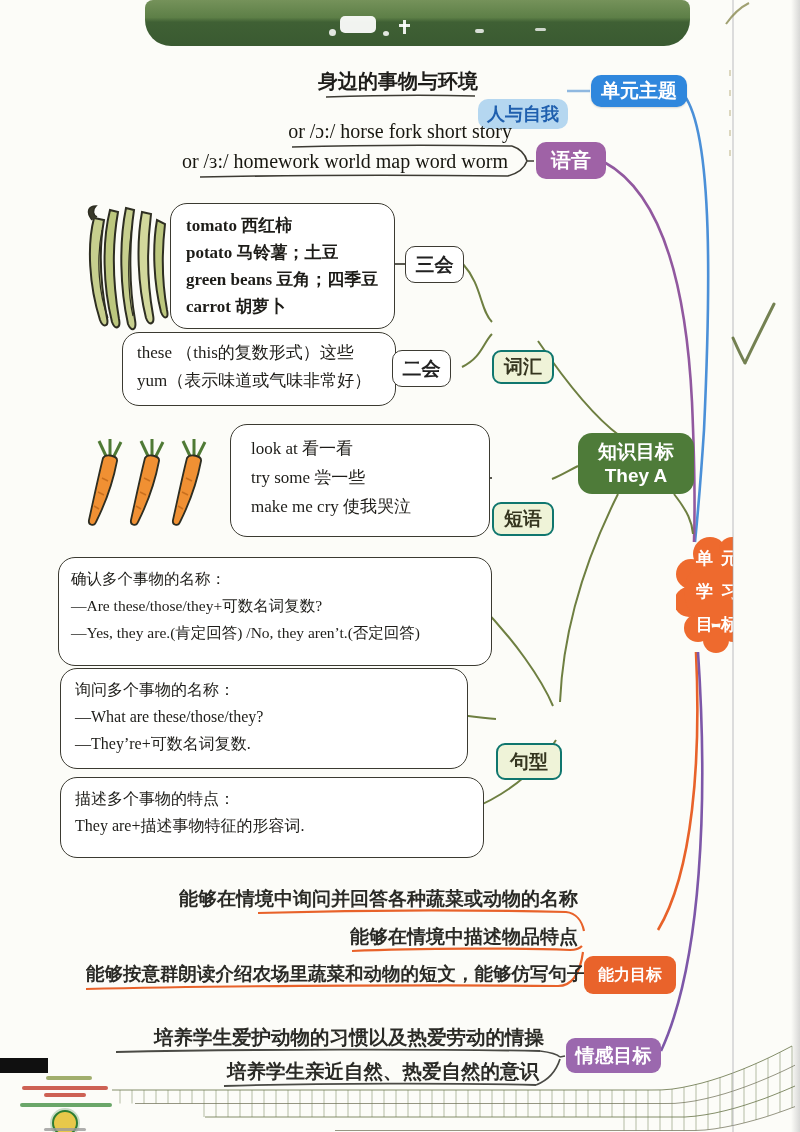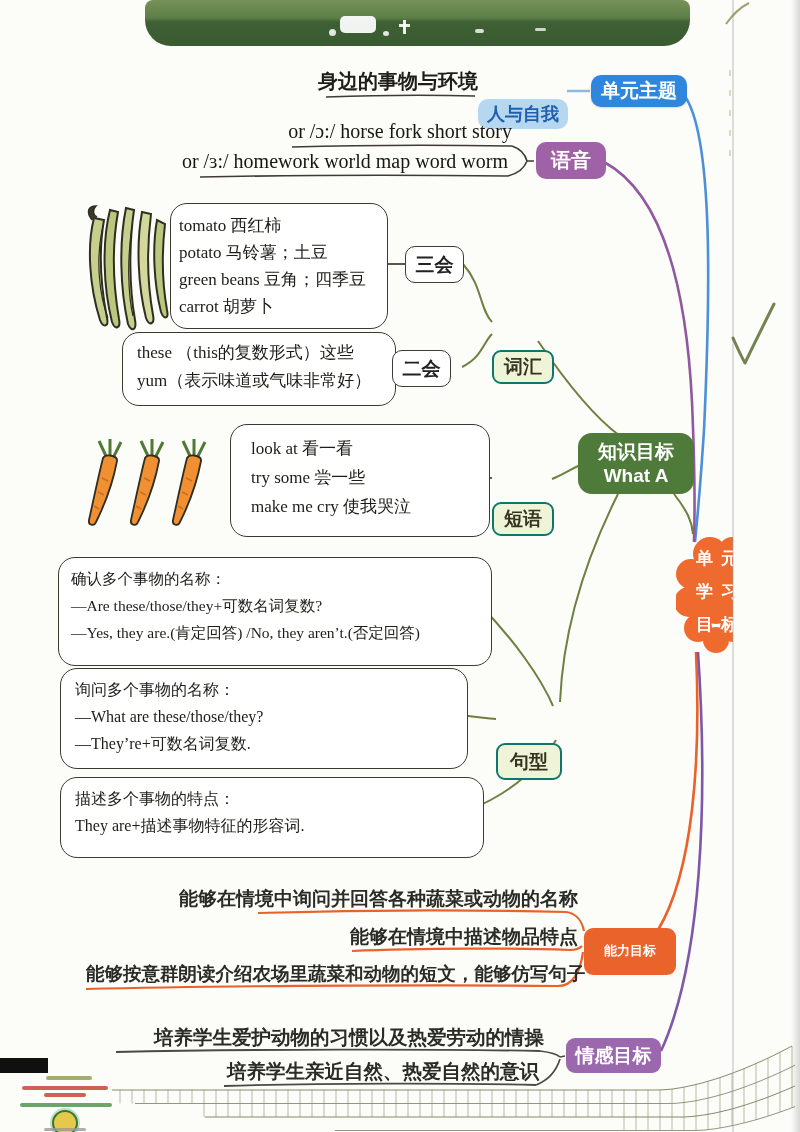--- a/index.html
+++ b/index.html
@@ -169,21 +169,21 @@
       <path d="M38,10 C30,42 31,86 40,122 C43,130 49,129 47,119 C41,84 40,46 46,12 Z" fill="#bcc77e"></path>
       <path d="M54,8 C47,42 48,88 56,124 C59,132 65,131 63,120 C57,86 57,44 62,10 Z"></path>
       <path d="M70,12 C64,44 66,86 74,118 C77,126 83,125 81,115 C75,82 75,46 79,14 Z" fill="#d2d89c"></path>
       <path d="M85,20 C80,48 82,84 89,112 C92,120 97,119 95,110 C90,82 90,50 93,24 Z" fill="#bcc77e"></path>
       <path d="M30,30 C24,60 27,95 36,118" fill="none" stroke-width="1.2"></path>
       <path d="M60,26 C55,60 56,95 61,116" fill="none" stroke-width="1.2"></path>
     </g>
     <path d="M20,20 C14,12 16,6 24,6 C20,10 21,15 25,17" fill="#3a3a2a" stroke="#2e2e22" stroke-width="1.5"></path>
   </svg>
 
-  <div class="obox serif" style="left:170px;top:203px;width:208px;height:116px;padding:8px 0 0 8px;font-size:17px;line-height:27px;">
+  <div class="obox serif" style="left:170px;top:203px;width:208px;height:116px;padding:8px 0 0 15px;font-size:17px;line-height:27px;font-weight:bold;">
     <div class="ln">tomato 西红柿</div>
     <div class="ln">potato 马铃薯；土豆</div>
     <div class="ln">green beans 豆角；四季豆</div>
     <div class="ln">carrot 胡萝卜</div>
   </div>
   <div class="node node-white sans" style="left:405px;top:246px;width:57px;height:35px;font-size:19px;">
     <span>三会</span>
   </div>
 
   <div class="obox serif" style="left:122px;top:332px;width:258px;height:66px;padding:6px 0 0 14px;font-size:17px;line-height:28px;">
@@ -216,21 +216,21 @@
     <div class="ln">look at 看一看</div>
     <div class="ln">try some 尝一些</div>
     <div class="ln">make me cry 使我哭泣</div>
   </div>
   <div class="node node-ltgreen sans" style="left:492px;top:462px;width:58px;height:30px;font-size:19px;">
     <span>短语</span>
   </div>
 
   <div class="node node-dkgreen sans" style="left:578px;top:433px;width:116px;height:61px;font-size:19px;">
     <span>知识目标</span>
-    <span>What A</span>
+    <span>They A</span>
   </div>
 
   <div class="obox serif" style="left:58px;top:557px;width:420px;height:92px;padding:7px 0 8px 12px;font-size:15.5px;line-height:27px;">
     <div class="ln">确认多个事物的名称：</div>
     <div class="ln">—Are these/those/they+可数名词复数?</div>
     <div class="ln">—Yes, they are.(肯定回答) /No, they aren’t.(否定回答)</div>
   </div>
   <div class="obox serif" style="left:60px;top:668px;width:392px;height:92px;padding:7px 0 0 14px;font-size:16px;line-height:27px;">
     <div class="ln">询问多个事物的名称：</div>
     <div class="ln">—What are these/those/they?</div>
@@ -260,21 +260,21 @@
       </g>
     </svg>
     <div class="cloudrow sans" style="margin:14px 0 0 20px;font-size:17px;letter-spacing:8px;line-height:33px;">单元</div>
     <div class="cloudrow sans" style="margin-left:20px;font-size:17px;letter-spacing:8px;line-height:33px;">学习</div>
     <div class="cloudrow sans" style="margin-left:20px;font-size:17px;letter-spacing:8px;line-height:33px;">目标</div>
   </div>
 
   <div class="goal sans" style="right:222px;top:886px;font-size:19px;">能够在情境中询问并回答各种蔬菜或动物的名称</div>
   <div class="goal sans" style="right:222px;top:924px;font-size:19px;font-family:Liberation Serif, serif;">能够在情境中描述物品特点</div>
   <div class="goal sans" style="left:86px;top:961px;font-size:18.5px;">能够按意群朗读介绍农场里蔬菜和动物的短文，能够仿写句子</div>
-  <div class="node node-orange sans" style="left:584px;top:928px;width:92px;height:47px;font-size:13px;">
+  <div class="node node-orange sans" style="left:584px;top:956px;width:92px;height:38px;font-size:16px;">
     <span>能力目标</span>
   </div>
 
   <div class="goal sans" style="right:256px;top:1024px;font-size:19.5px;">培养学生爱护动物的习惯以及热爱劳动的情操</div>
   <div class="goal sans" style="right:261px;top:1058px;font-size:19.5px;">培养学生亲近自然、热爱自然的意识</div>
   <div class="node node-purple2 sans" style="left:566px;top:1038px;width:95px;height:35px;font-size:19px;">
     <span>情感目标</span>
   </div>
 
   <div class="abs" style="left:0;top:1058px;width:48px;height:15px;background:#101010;"></div>

